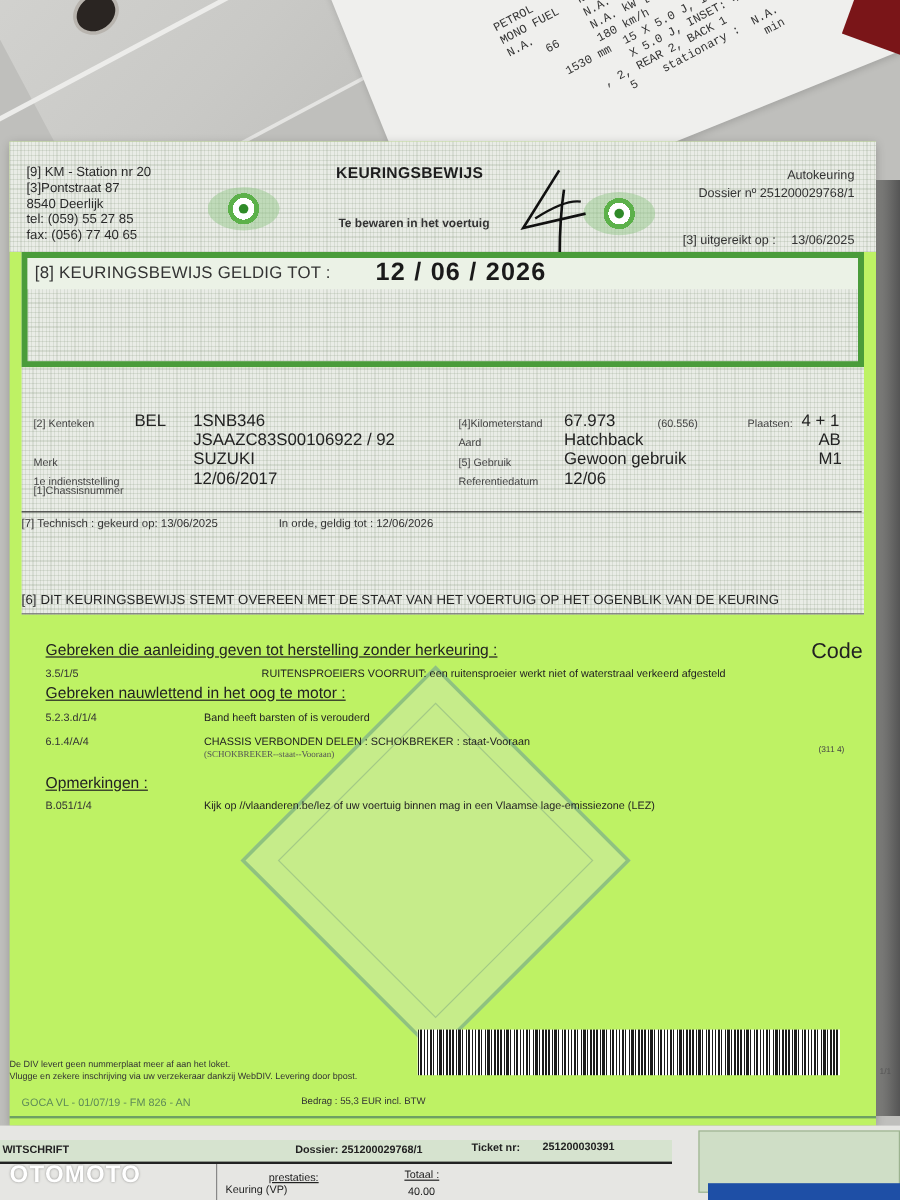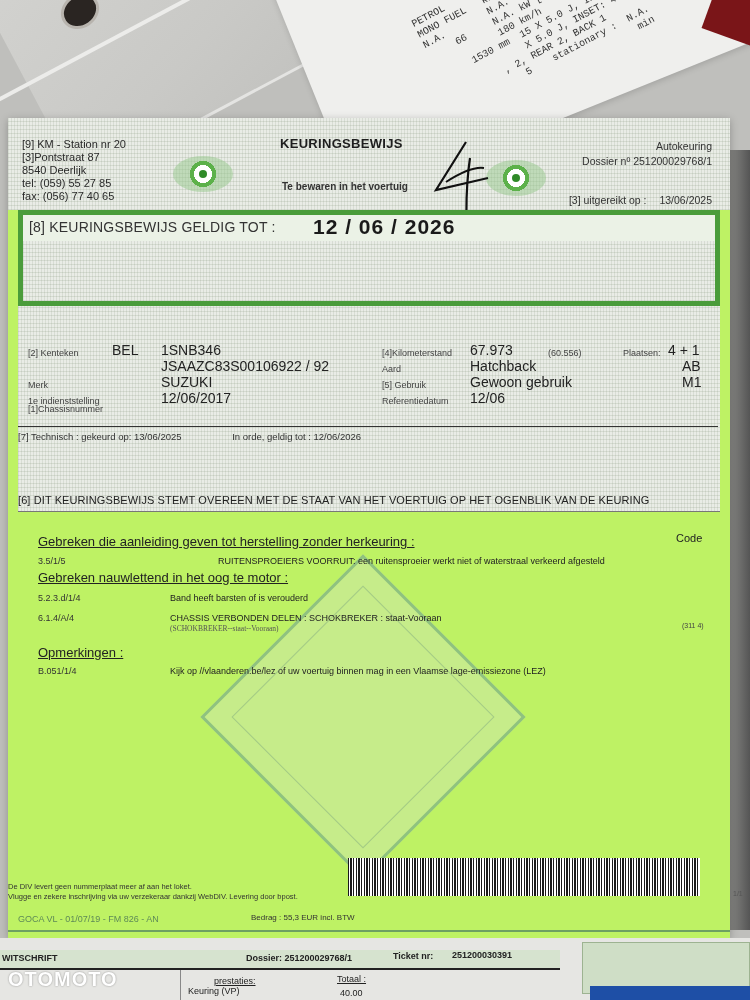--- a/index.html
+++ b/index.html
@@ -147,21 +147,21 @@
     border: 3px solid #8fc27f; transform: rotate(45deg);
     background: rgba(215,225,210,0.35);
   }
   .diamond-inner {
     position: absolute; left: 262px; top: 112px; width: 186px; height: 186px;
     border: 1px solid rgba(140,180,130,0.6); transform: rotate(45deg);
   }
   .sec-head {
     position: absolute; left: 30px; font-size: 13px; text-decoration: underline; color: #222; white-space: nowrap;
   }
-  .code-head { position: absolute; left: 668px; top: 20px; font-size: 11px; color: #222; }
+  .code-head { position: absolute; left: 668px; top: 20px; font-size: 18px; color: #222; }
   .d-code { position: absolute; left: 30px; font-size: 9px; color: #333; white-space: nowrap; }
   .d-text { position: absolute; left: 162px; font-size: 9px; color: #222; white-space: nowrap; }
   .d-sub { position: absolute; left: 162px; font-size: 7.5px; color: #555; white-space: nowrap; font-family: Liberation Serif, serif; }
   .d-right { position: absolute; left: 674px; font-size: 7px; color: #444; }
 
   .div-note {
     position: absolute; left: 0px; top: 764px; font-size: 7.5px; color: #333; line-height: 10px; white-space: nowrap;
   }
   .barcode {
     position: absolute; left: 340px; top: 740px; width: 352px; height: 38px;
@@ -181,21 +181,21 @@
     position: absolute; left: 0; top: 938px; width: 750px; height: 62px; background: #e6e6e3; text-decoration: underline;
   }
   .stub-band {
     position: absolute; left: 0; top: 12px; width: 560px; height: 20px; background: #d6e3cf;
     border-bottom: 2px solid #222;
   }
   .stub-title { position: absolute; left: 2px; top: 15px; font-size: 9px; font-weight: bold; color: #222; }
   .stub-dossier { position: absolute; left: 246px; top: 15px; font-size: 9px; font-weight: bold; color: #222; white-space: nowrap; }
   .stub-ticket-l { position: absolute; left: 393px; top: 13px; font-size: 9px; font-weight: bold; color: #222; }
   .stub-ticket-v { position: absolute; left: 452px; top: 12px; font-size: 9px; font-weight: bold; color: #222; }
-  .stub-presta { position: absolute; left: 214px; top: 38px; font-size: 9px; text-decoration: underline; color: #222; }
+  .stub-presta { position: absolute; left: 224px; top: 38px; font-size: 9px; text-decoration: underline; color: #222; }
   .stub-totaal { position: absolute; left: 337px; top: 36px; font-size: 9px; text-decoration: underline; color: #222; }
   .stub-item { position: absolute; left: 188px; top: 48px; font-size: 9px; color: #222; }
   .stub-amount { position: absolute; left: 340px; top: 50px; font-size: 9px; color: #222; }
   .stub-greenbox {
     position: absolute; left: 582px; top: 4px; width: 168px; height: 52px; background: #cfdec6; border: 1px solid #9db391;
   }
   .stub-blue { position: absolute; left: 590px; top: 48px; width: 160px; height: 14px; background: #1e4fa6; }
   .stub-div { position: absolute; left: 180px; top: 32px; width: 1px; height: 30px; background: #888; }
 
   .watermark {

